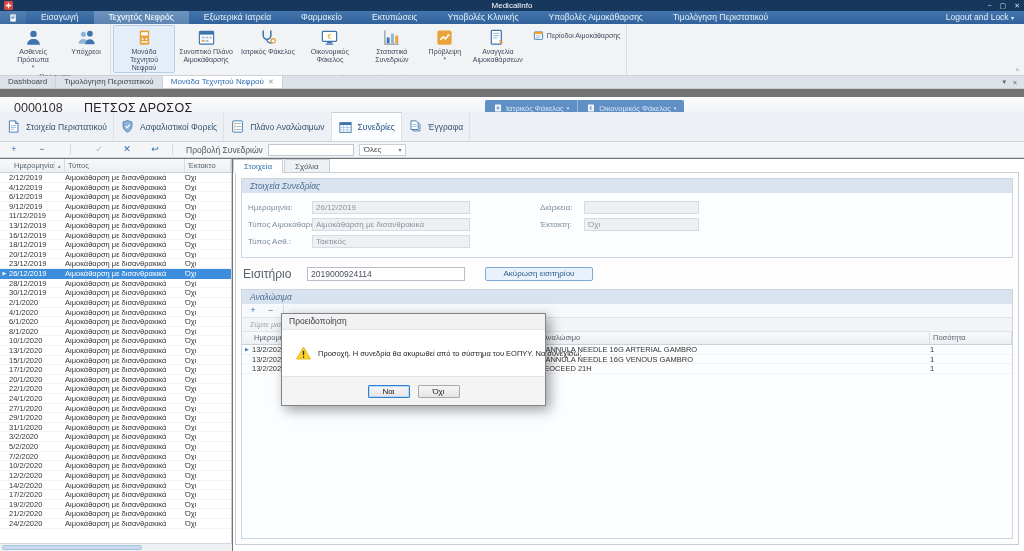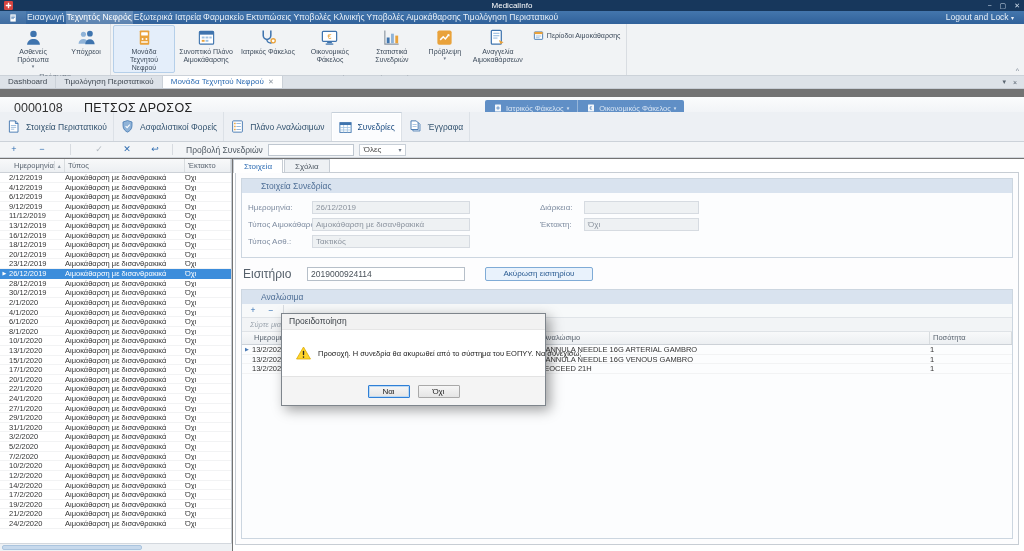--- a/index.html
+++ b/index.html
@@ -11,21 +11,21 @@
   .titlebar { position:absolute; top:0; left:0; right:0; height:11px; background:#17375c; color:#fff; }
   .titlebar .logo { position:absolute; left:4px; top:1px; }
   .titlebar-title { position:absolute; left:50%; top:0; transform:translateX(-50%); font-size:8px; line-height:11px; }
   .win-controls { position:absolute; right:4px; top:0; display:flex; gap:8px; }
   .win-controls span { font-size:7px; line-height:11px; color:#cfdcea; cursor:default; }
 
   
   .menubar { position:absolute; top:11px; left:0; right:0; height:13px; background:linear-gradient(#4476ad,#30619a); display:flex; align-items:stretch; color:#e8f0f8; }
   .appmenu-btn { width:26px; display:flex; align-items:center; justify-content:center; background:rgba(255,255,255,.08); }
   .mtabs { display:flex; }
-  .mtab { font-size:8.5px; line-height:13px; padding:0 1px; white-space:nowrap; }
+  .mtab { font-size:8.5px; line-height:13px; padding:0 15px; white-space:nowrap; }
   .mtab.active { background:rgba(255,255,255,.22); color:#fff; }
   .logout { margin-left:auto; font-size:8.5px; line-height:13px; padding-right:10px; white-space:nowrap; }
   .logout .drop { font-size:6px; }
 
   
   .ribbon { position:absolute; top:24px; left:0; right:0; height:52px; background:#f1f3f5; border-bottom:1px solid #ccd2d9; display:flex; }
   .ribbon-group { display:flex; flex-direction:column; border-right:1px solid #d9dde2; padding:1px 2px 0 2px; }
   .ribbon-buttons { display:flex; flex:1; align-items:stretch; }
   .ribbon-btn { min-width:44px; max-width:62px; padding:1px 3px 0 3px; display:flex; flex-direction:column; align-items:center; font-size:7px; line-height:1.15; color:#3c4a5a; text-align:center; border:1px solid transparent; }
   .ribbon-btn .icon { height:20px; display:flex; align-items:flex-end; }
@@ -89,21 +89,21 @@
   .hscroll { position:absolute; bottom:0; left:0; width:232px; height:8px; background:#eef1f4; border-top:1px solid #d3d8de; }
   .hthumb { position:absolute; left:2px; top:1px; width:140px; height:5px; background:#c7d9ec; border:1px solid #aac4de; border-radius:2px; }
 
   
   .details { position:absolute; left:233px; top:159px; right:0; bottom:0; background:#fff; }
   .dtabs { display:flex; height:14px; }
   .dtab { font-size:8px; line-height:13px; padding:0 10px; color:#4e5862; background:#eef1f4; border:1px solid #c7cdd4; border-bottom:none; margin-right:1px; }
   .dtab.active { background:#fff; color:#2d6cb3; position:relative; z-index:2; }
   .dbody { position:absolute; top:13px; left:2px; right:5px; bottom:6px; border:1px solid #c7cdd4; background:#fdfdfe; padding:5px; display:flex; flex-direction:column; }
   .groupbox { border:1px solid #ccd6e0; background:#fcfdfe; }
-  .group-header { height:14px; background:#d9e3ef; color:#4f6f96; font-size:8.5px; line-height:14px; padding-left:19px; }
+  .group-header { height:14px; background:#d9e3ef; color:#4f6f96; font-size:8.5px; line-height:14px; padding-left:8px;font-style:italic; }
   .group-body { padding:4px 6px 6px 6px; }
   .frow { display:flex; align-items:center; height:14px; margin:3px 0; }
   .flabel { width:64px; font-size:8px; color:#7e8ca0; white-space:nowrap; overflow:hidden; }
   .flabel2 { margin-left:70px; width:44px; font-size:8px; color:#7e8ca0; white-space:nowrap; }
   .finput { height:13px; background:#eef1f3; border:1px solid #d6dbe1; font-size:8px; color:#8b939e; line-height:12px; padding:0 3px; overflow:hidden; white-space:nowrap; }
   .w158 { width:158px; } .w115 { width:115px; }
   .ticket-row { display:flex; align-items:center; height:15px; margin:8px 0 8px 2px; }
   .ticket-label { width:64px; font-size:12px; color:#55606b; }
   .ticket-input { width:158px; height:14px; background:#fff; border:1px solid #b6bfc9; font-size:8.5px; color:#4a525a; line-height:13px; padding:0 3px; }
   .ticket-btn { margin-left:20px; width:108px; height:14px; background:#e9f2fc; border:1px solid #7fabd6; border-radius:2px; color:#2c5d93; font-size:8px; line-height:12px; text-align:center; }

